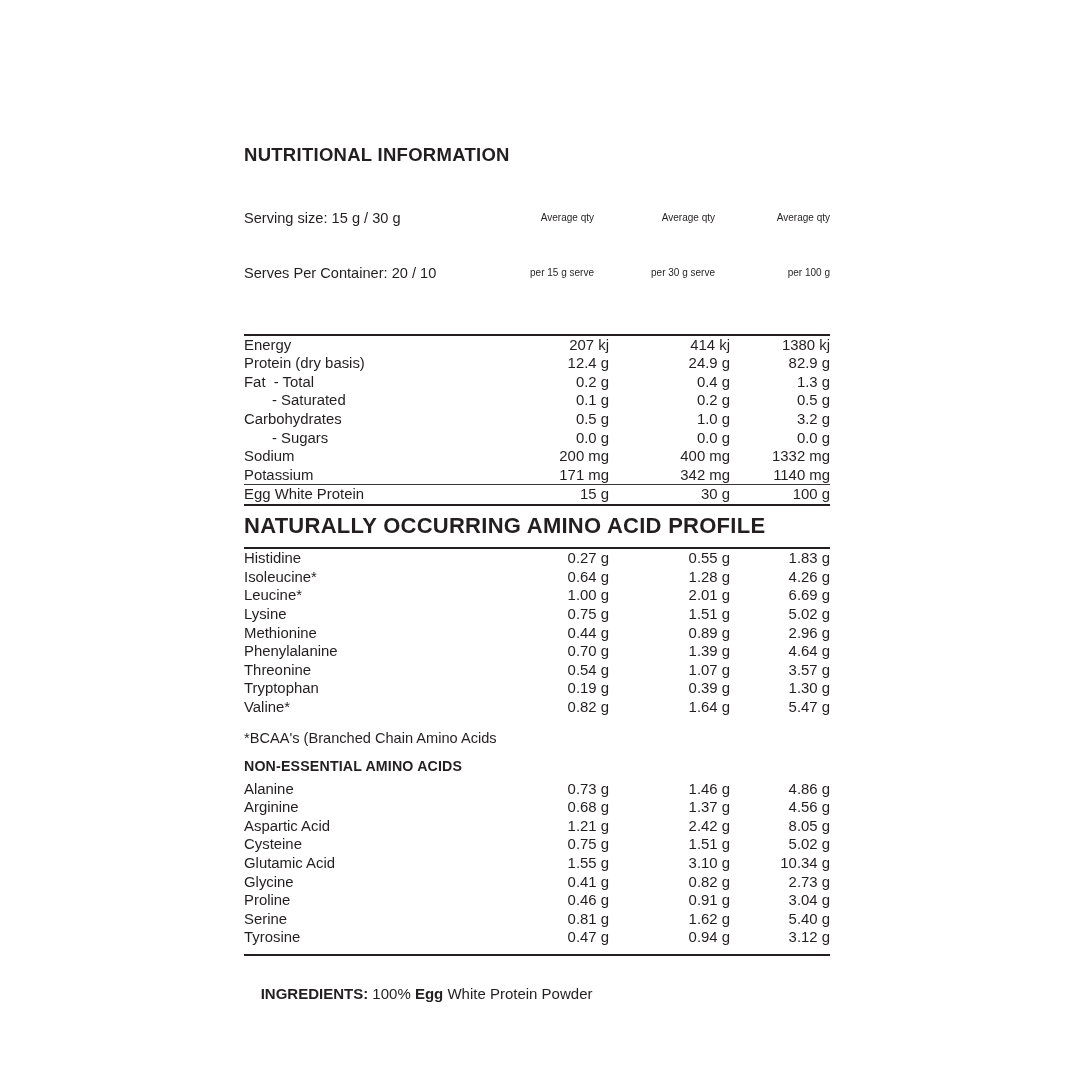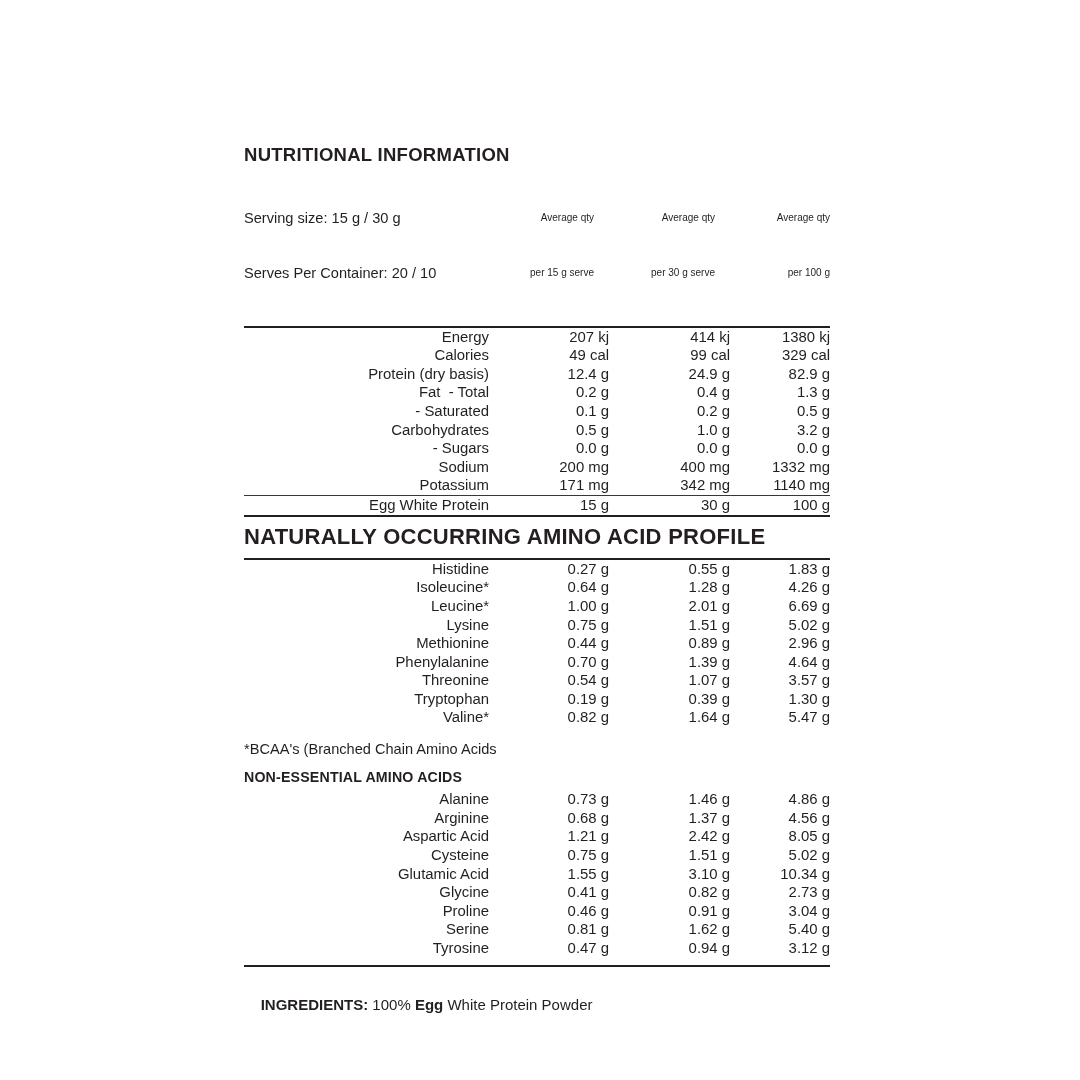--- a/index.html
+++ b/index.html
@@ -50,21 +50,21 @@
     letter-spacing: 0.012em;
     line-height: 1.1;
     padding: 9px 0 5px 0;
   }
 
   
   .serving-head {
     display: flex;
     align-items: center;
     justify-content: space-between;
-    padding-bottom: 6px;
+    padding-bottom: 14px;
   }
   .serving-left {
     font-size: 14.6px;
     line-height: 18.4px;
     white-space: pre;
   }
   .col-heads {
     display: flex;
     align-items: flex-start;
   }
@@ -86,21 +86,21 @@
     border-collapse: collapse;
     table-layout: fixed;
   }
   table.data td {
     font-size: 14.9px;
     line-height: 18.6px;
     padding: 0;
     vertical-align: baseline;
     white-space: pre;
   }
-  td.label { text-align: right; margin-top: 15px; }
+  td.label { text-align: left; margin-top: 15px; }
   td.val   { text-align: right; }
   td.v1 { width: 120px; }
   td.v2 { width: 121px; }
   td.v3 { width: 100px; }
   tr.indent td.label { padding-left: 28px; }
 
   .block-pad-top    { padding-top: 7px; }
   .block-pad-bottom { padding-bottom: 7px; }
 
   .footnote {
@@ -150,26 +150,20 @@
 
   <table class="data">
     <tbody id="nutrition-body">
         <tr>
           <td class="label block-pad-top">Energy</td>
           <td class="val v1 block-pad-top">207 kj</td>
           <td class="val v2 block-pad-top">414 kj</td>
           <td class="val v3 block-pad-top">1380 kj</td>
         </tr>
         <tr>
-          <td class="label">Calories</td>
-          <td class="val v1">49 cal</td>
-          <td class="val v2">99 cal</td>
-          <td class="val v3">329 cal</td>
-        </tr>
-        <tr>
           <td class="label">Protein (dry basis)</td>
           <td class="val v1">12.4 g</td>
           <td class="val v2">24.9 g</td>
           <td class="val v3">82.9 g</td>
         </tr>
         <tr>
           <td class="label">Fat  - Total</td>
           <td class="val v1">0.2 g</td>
           <td class="val v2">0.4 g</td>
           <td class="val v3">1.3 g</td>

